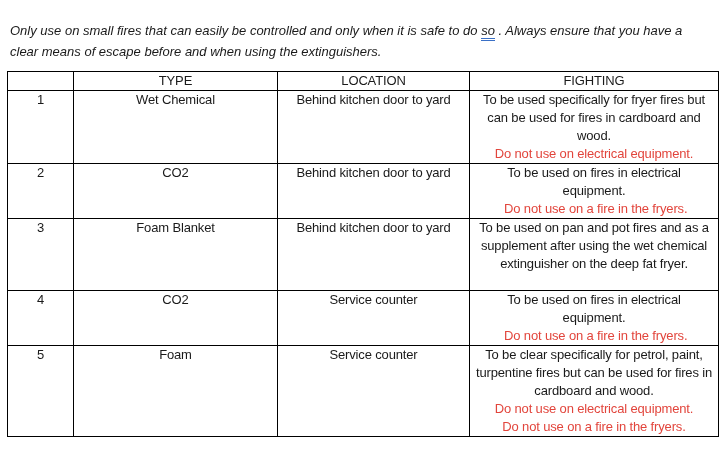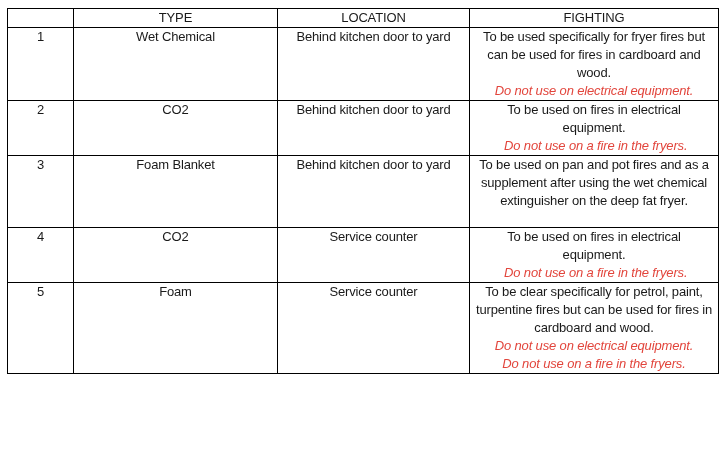--- a/index.html
+++ b/index.html
@@ -42,30 +42,30 @@
     font-size:13px;
     line-height:18px;
     letter-spacing:-0.15px;
     padding:0 5px;
     overflow:hidden;
   }
   table.equipment th{height:18px;}
   td.cell-num{padding-left:12px;}
   .warning{
     color:var(--warning-red);
-    font-style:italic;
     white-space:pre-wrap;
   }
 </style>
 </head>
 <body>
 
 <div class="doc">
 
 
+  <p class="intro"><span>Only use on small fires that can easily be controlled and only when it is safe to do </span><span class="grammar-word">so</span><span> . Always ensure that you have a clear means of escape before and when using the extinguishers.</span></p>
 
   <table class="equipment">
     <colgroup>
       <col style="width:66px">
       <col style="width:204px">
       <col style="width:192px">
       <col style="width:249px">
     </colgroup>
     <thead>
       <tr>

